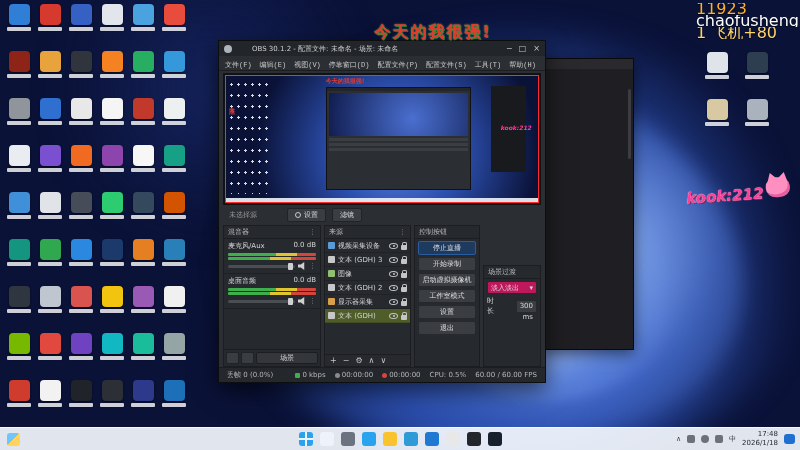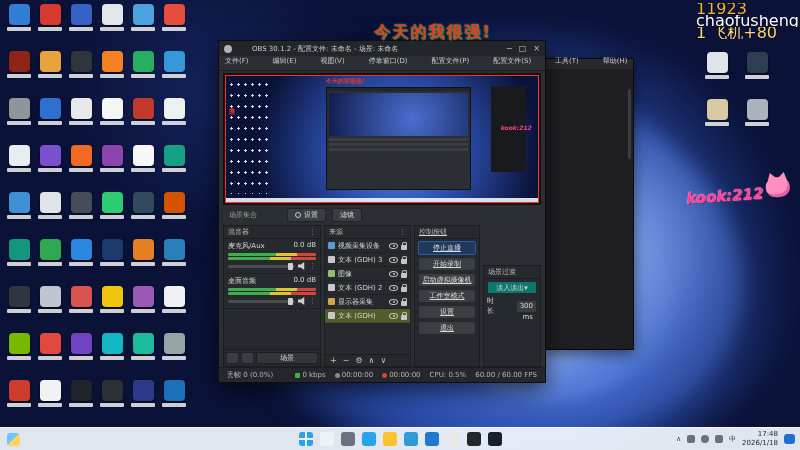--- a/index.html
+++ b/index.html
@@ -50,22 +50,22 @@
 
   
   .obs{position:absolute;left:218px;top:40px;width:326px;height:341px;z-index:10;
     background:#2b2e33;border:1px solid #0d0e10;box-shadow:0 8px 22px rgba(0,0,0,.6);
     display:flex;flex-direction:column;font-size:7px;color:#d8d8d8;}
   .obs-title{height:15px;display:flex;align-items:center;gap:20px;background:#22252a;padding:0 5px;flex:none;}
   .obs-logo{width:8px;height:8px;border-radius:50%;background:#aeb4bb;flex:none;}
   .obs-title-text{flex:1;white-space:nowrap;overflow:hidden;color:#cfcfcf;}
   .win-btns{display:flex;gap:7px;color:#c4c4c4;font-size:8px;}
   .win-btns span{cursor:default;}
-  .obs-menu{height:14px;display:flex;align-items:flex-start;gap:24px;padding:0 6px;flex:none;
-    border-bottom:1px solid #1b1d21;color:#c9c9c9;}
+  .obs-menu{height:14px;display:flex;align-items:flex-end;gap:8px;padding:0 6px;flex:none;
+    border-bottom:1px solid #1b1d21;color:#c9c9c9;font-family:Liberation Mono, monospace;}
   .menu-item{white-space:nowrap;}
 
   .preview{position:relative;height:132px;margin:2px 4px;background:#101214;flex:none;}
   .capture{position:absolute;inset:2px;border:1px solid #ff2a2a;overflow:hidden;
     background:radial-gradient(circle at 55% 60%,#5b84dd 0%,#2c4fae 34%,#0a1238 75%);}
   .mini-icons{position:absolute;left:2px;top:3px;bottom:8px;width:42px;
     background-image:radial-gradient(circle,rgba(255,255,255,.85) 1px,transparent 1.4px);
     background-size:7px 11px;}
   .mini-banner{position:absolute;top:1px;left:32%;font-size:6px;color:#e23b2e;font-weight:bold;}
   .mini-kook{position:absolute;right:2%;top:38%;font-size:6px;color:#ff3d9a;font-weight:bold;font-style:italic;}
@@ -83,21 +83,21 @@
   .sbtn{background:#3a3d42;border:1px solid #202327;border-radius:2px;padding:1px 7px;color:#ddd;display:flex;gap:3px;align-items:center;}
   .gear{width:6px;height:6px;border-radius:50%;border:1.5px solid #c9c9c9;box-sizing:border-box;}
 
   .docks{flex:1;display:flex;gap:3px;padding:2px 4px 0;min-height:0;}
   .dock{background:#26292e;border:1px solid #1b1d21;display:flex;flex-direction:column;min-width:0;}
   .dock-title{height:12px;line-height:12px;padding:0 4px;color:#bdbdbd;border-bottom:1px solid #1b1d21;
     display:flex;justify-content:space-between;flex:none;}
   .dock-dots{color:#8a8a8a;}
   .d-mixer{width:96px;flex:none;}
   .d-sources{flex:1;}
-  .d-controls{width:64px;flex:none;text-decoration:underline;}
+  .d-controls{width:64px;flex:none;}
   .d-trans{width:56px;flex:none;margin-top:40px;}
 
   .chan{padding:2px 4px 3px;border-bottom:1px solid rgba(0,0,0,.2);}
   .chan-head{display:flex;justify-content:space-between;color:#d5d5d5;}
   .meter{height:3px;margin:2px 0 1px;border-radius:1px;
     background:linear-gradient(to right,#3fae4c 0 55%,#e0c531 55% 78%,#d2463c 78% 100%);}
   .meter2{height:3px;margin:0 0 2px;border-radius:1px;
     background:linear-gradient(to right,#3fae4c 0 48%,#e0c531 48% 72%,#d2463c 72% 100%);}
   .slider{display:flex;align-items:center;gap:3px;}
   .track{flex:1;height:3px;background:#4a4d52;border-radius:2px;position:relative;}
@@ -118,22 +118,22 @@
   .i-eye::after{content:"";position:absolute;left:2.5px;top:1px;width:2px;height:2px;background:#c5c5c5;border-radius:50%;}
   .i-lock{width:6px;height:5px;background:#c5c5c5;border-radius:1px;position:relative;margin-top:3px;flex:none;}
   .i-lock::before{content:"";position:absolute;left:0.5px;top:-3px;width:3px;height:3px;
     border:1px solid #c5c5c5;border-bottom:none;border-radius:2px 2px 0 0;}
   .src-foot{display:flex;gap:6px;padding:1px 5px;border-top:1px solid #1b1d21;color:#c5c5c5;font-size:8px;flex:none;}
 
   .ctl-btn{margin:2px 3px 0;height:12px;line-height:12px;text-align:center;background:#3a3d42;
     border:1px solid #26282c;border-radius:2px;color:#e0e0e0;white-space:nowrap;overflow:hidden;padding:0 1px;}
   .ctl-btn.active{background:#1f3a5f;border-color:#2a5d9f;}
 
-  .sel-box{margin:2px 3px 0;height:11px;background:#0f766e;border:1px solid #26282c;border-radius:2px;
-    display:flex;align-items:center;justify-content:center;padding:0 3px;}
+  .sel-box{margin:2px 3px 0;height:11px;background:#be185d;border:1px solid #26282c;border-radius:2px;
+    display:flex;align-items:center;justify-content:space-between;padding:0 3px;}
   .dur-row{display:flex;align-items:center;gap:18px;margin:2px 3px 0;}
   .dur-box{flex:1;height:11px;line-height:11px;background:#3a3d42;border:1px solid #26282c;
     border-radius:2px;text-align:right;padding:0 3px;}
 
   .statusbar{height:14px;display:flex;align-items:center;gap:9px;padding:0 8px;flex:none;
     border-top:1px solid #1b1d21;background:#24272c;color:#b5b5b5;}
   .st-right{margin-left:auto;display:flex;gap:9px;align-items:center;}
   .st{display:flex;align-items:center;gap:2px;white-space:nowrap;}
   .sq{display:inline-block;width:5px;height:5px;border-radius:1px;}
   .sq.g{background:#3fae4c;} .sq.r{background:#d2463c;border-radius:50%;} .sq.k{background:#8a8a8a;border-radius:50%;}
@@ -520,21 +520,21 @@
           <div class="mini-row"></div>
         </div>
         <div class="mini-darkwin"></div>
         <div class="mini-kook">kook:212</div>
         <div class="mini-taskbar"></div>
         <div class="wm">未激活</div>
       </div>
     </div>
 
     <div class="srcbar">
-      <span class="srcbar-label">场景集合</span>
+      <span class="srcbar-label">未选择源</span>
       <span class="srcbar-btns">
         <span class="sbtn">
           <span class="gear"></span>
           <span>设置</span>
         </span>
         <span class="sbtn">
           <span>滤镜</span>
         </span>
       </span>
     </div>

